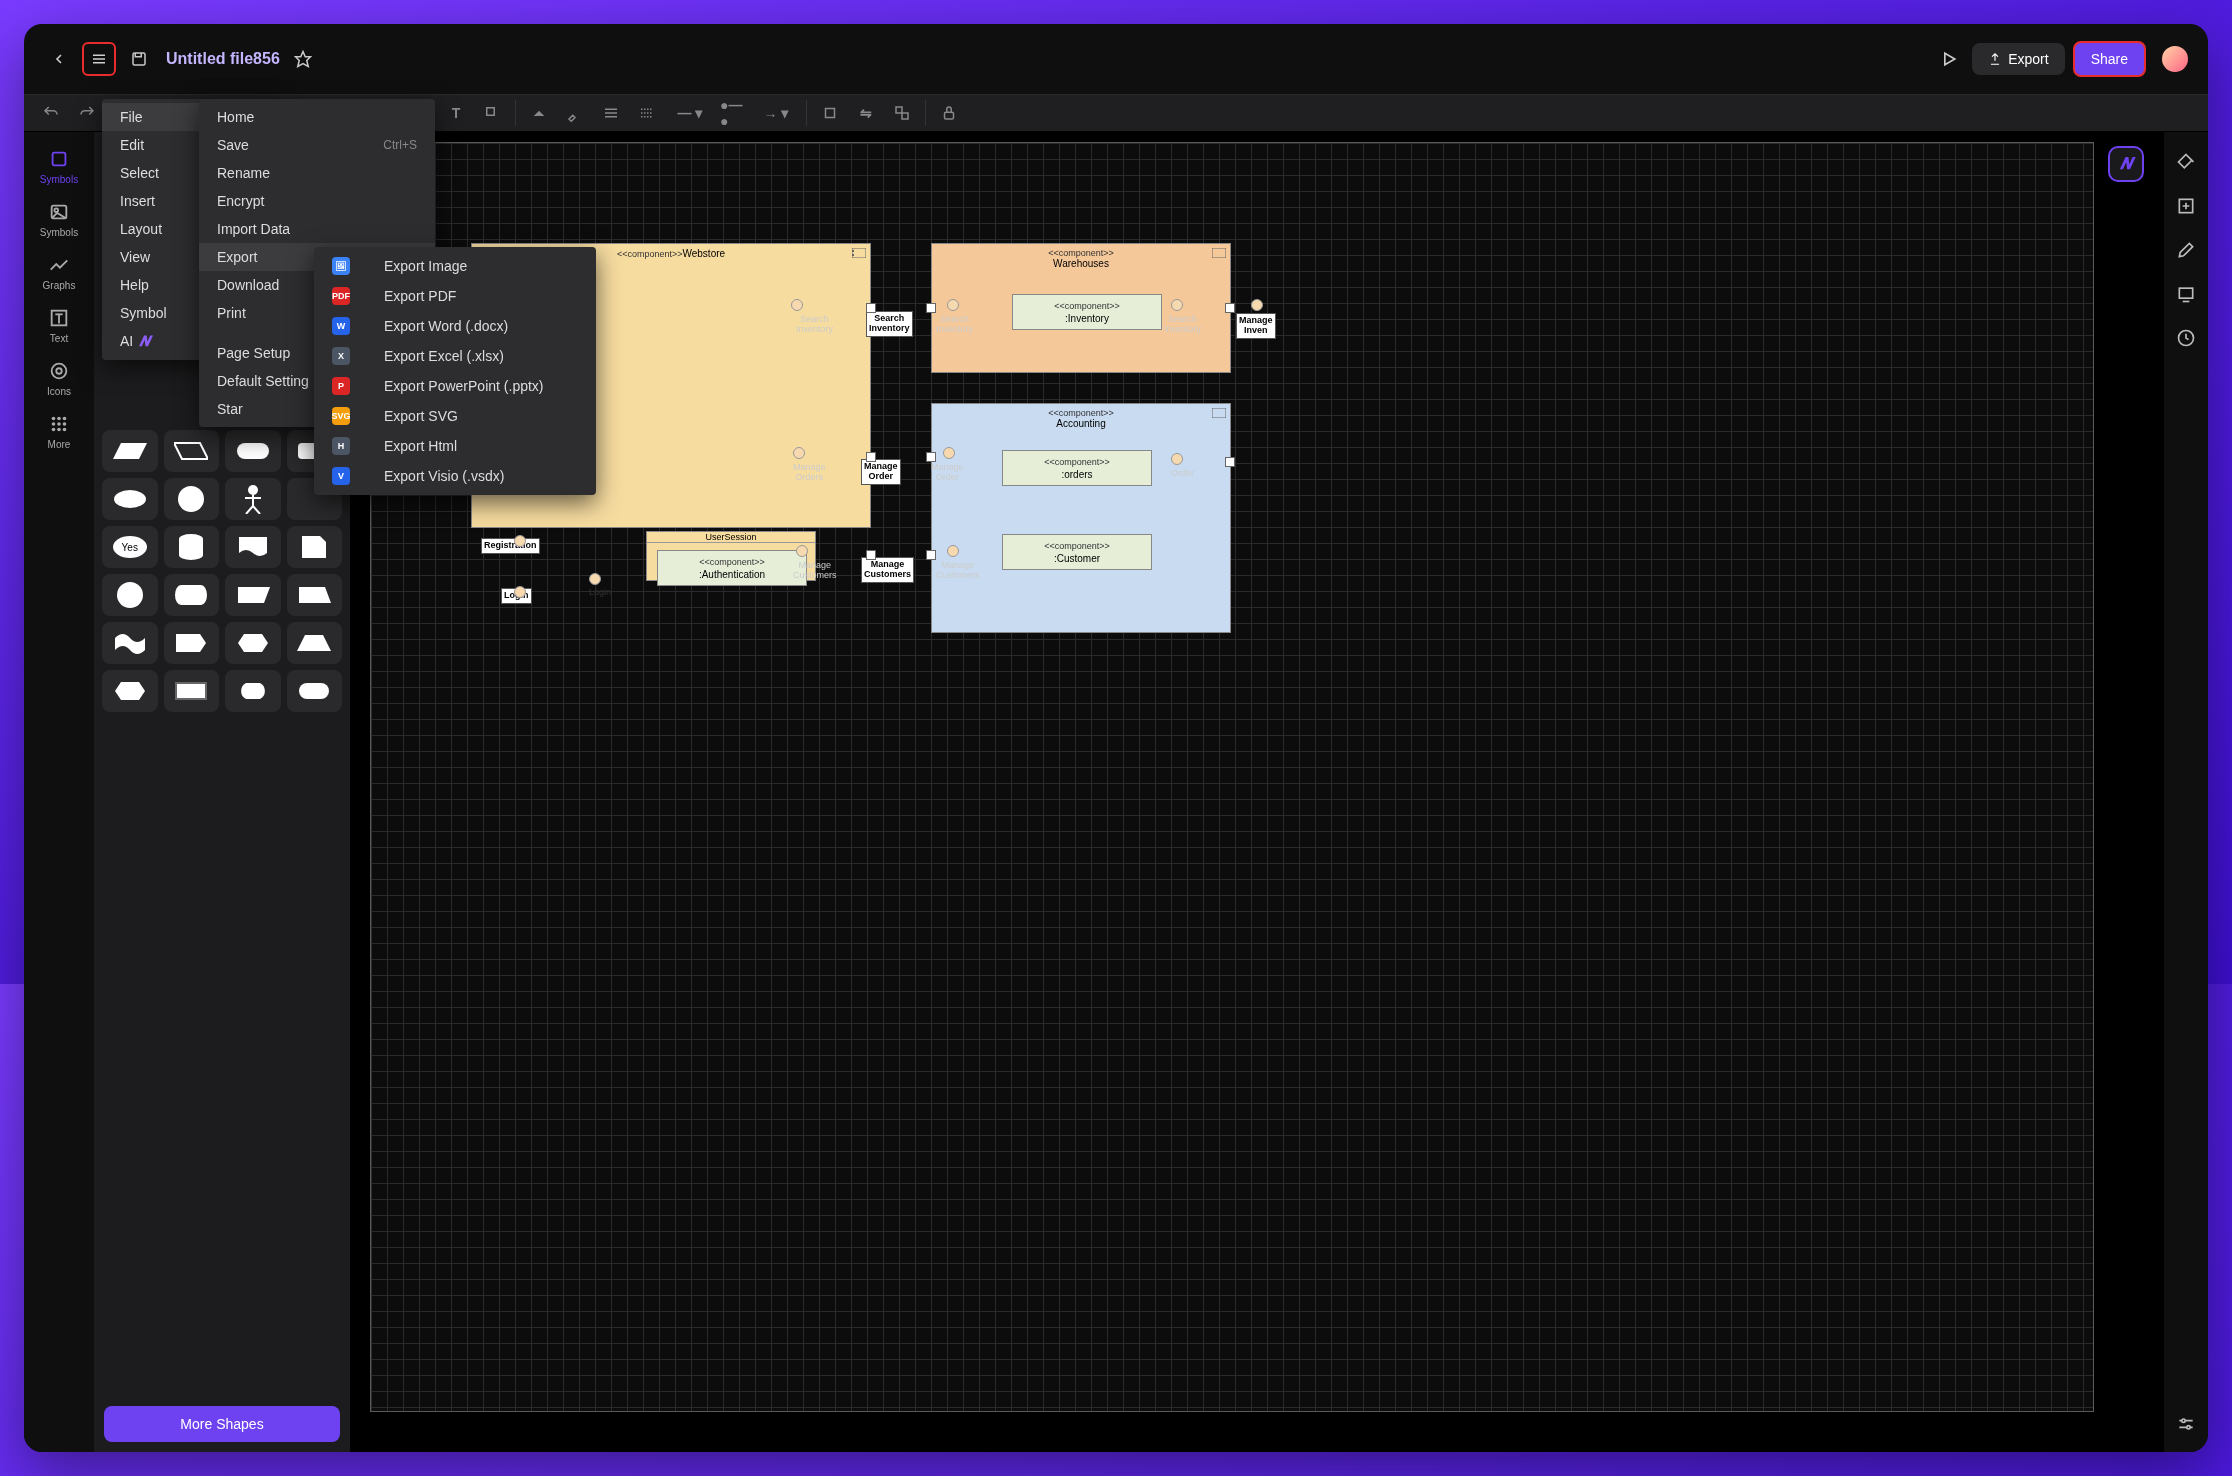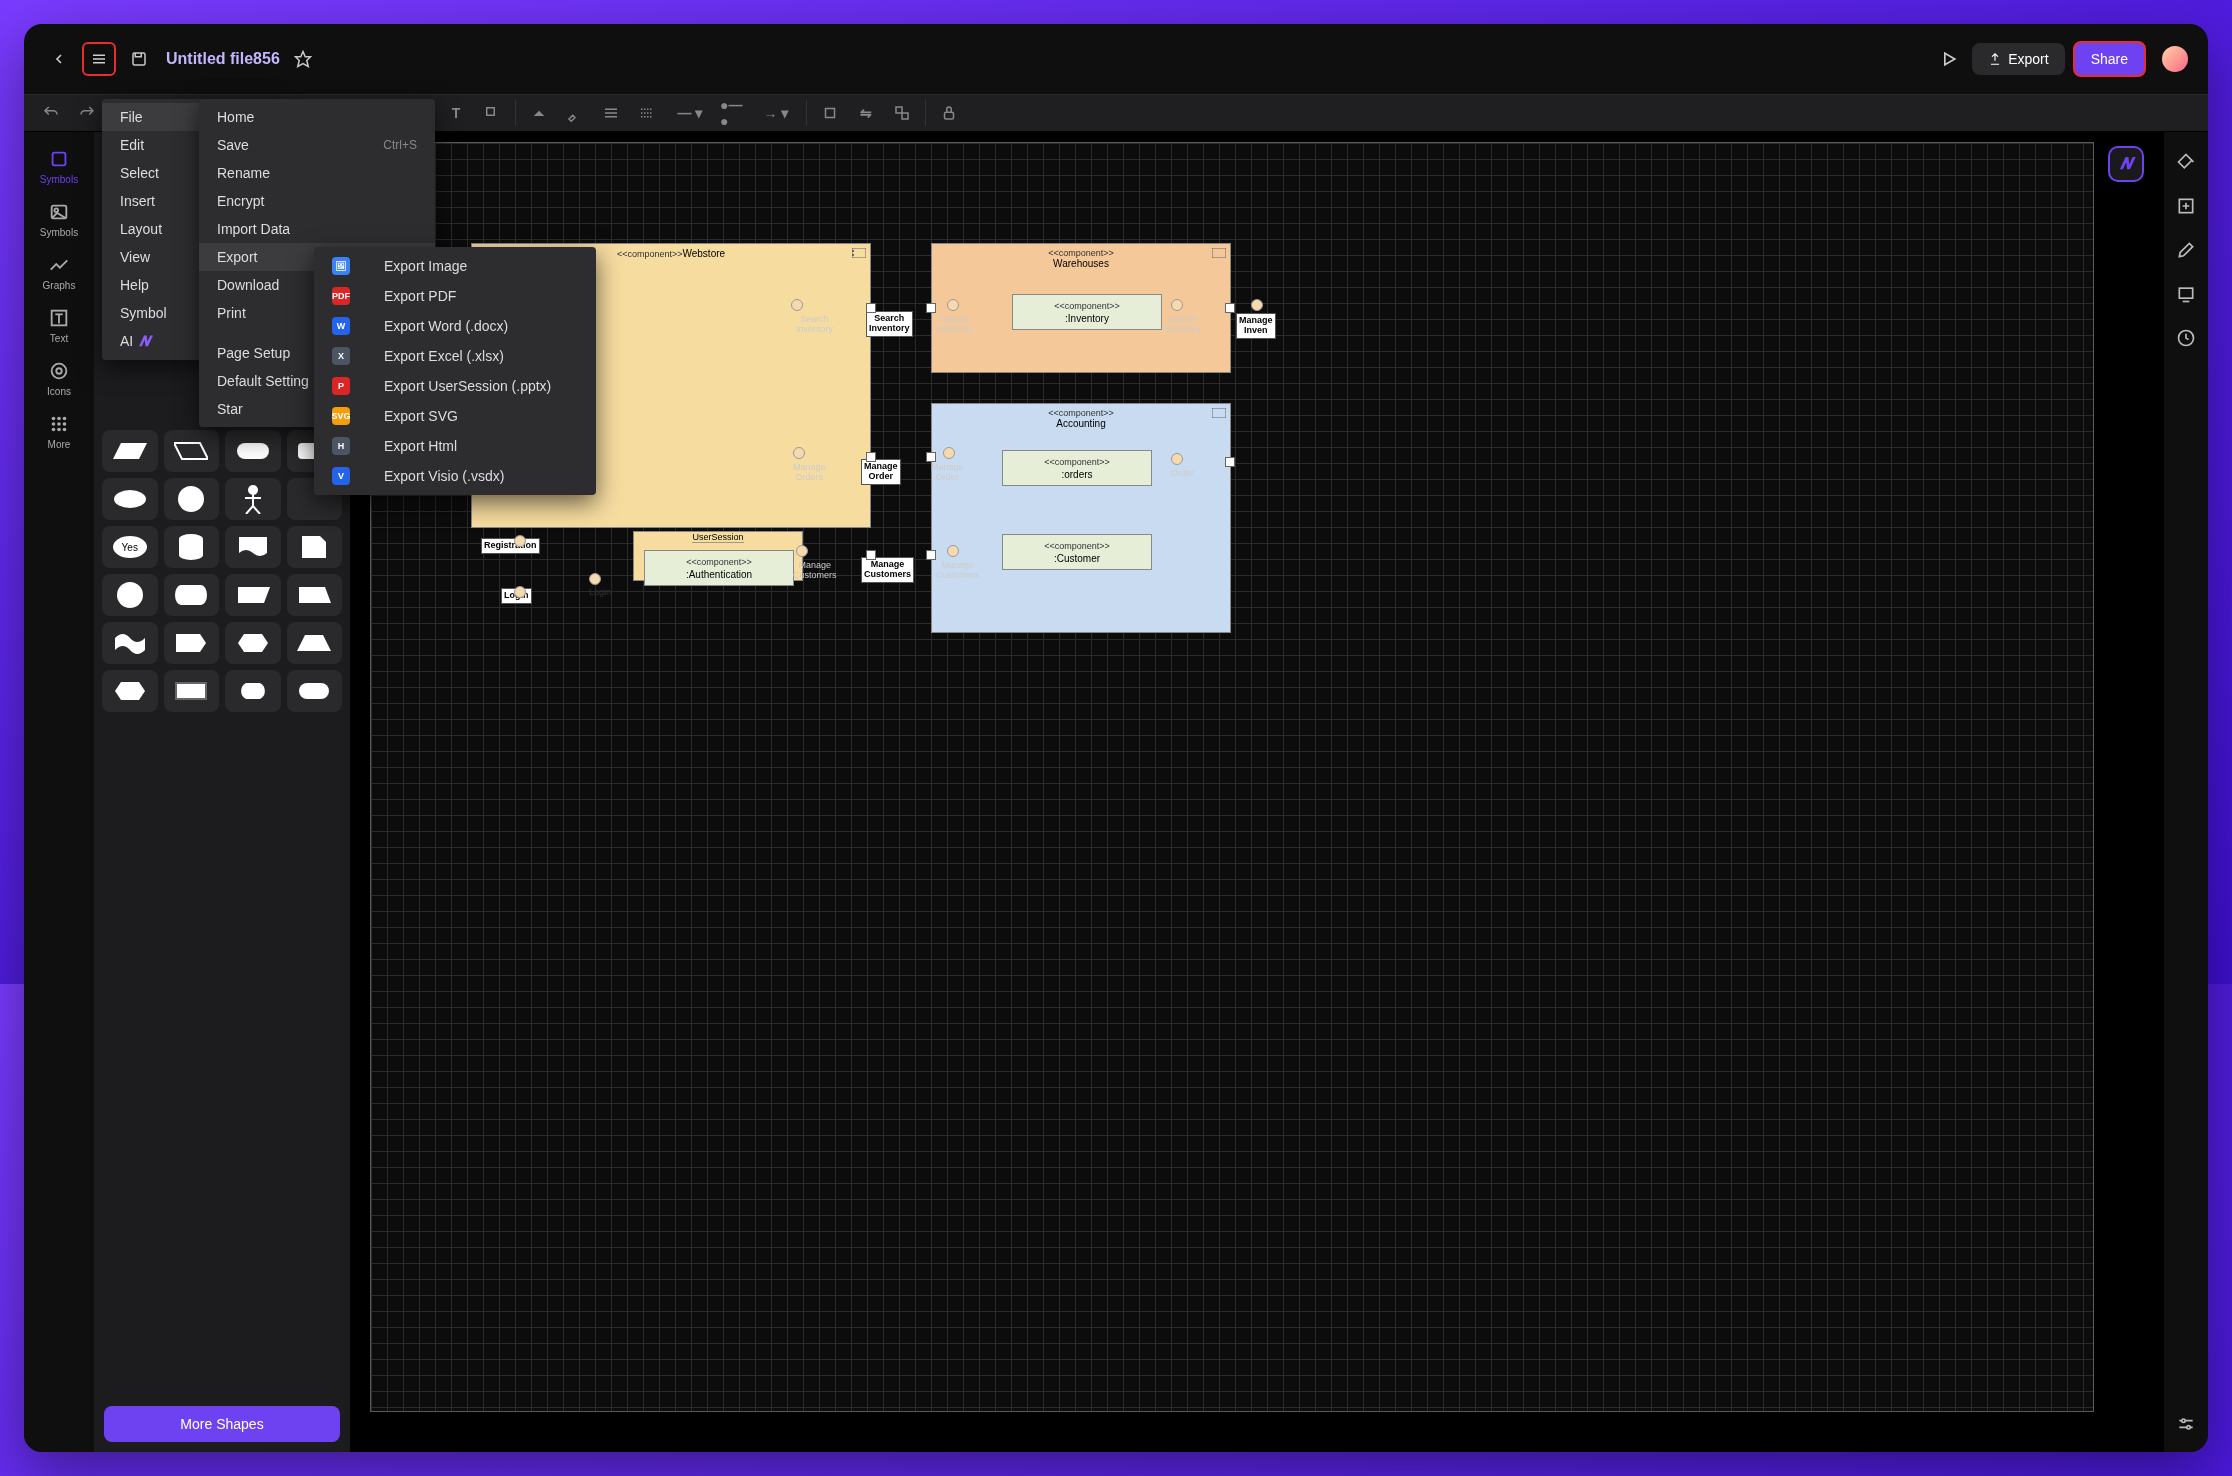--- a/index.html
+++ b/index.html
@@ -465,21 +465,21 @@
           <div class="comp" style="left:70px; top:46px; width:150px; height:36px; background:#e6eed8;">
             <div class="stereo">&lt;&lt;component&gt;&gt;</div>
             <div>:orders</div>
           </div>
           <div class="comp" style="left:70px; top:130px; width:150px; height:36px; background:#e6eed8;">
             <div class="stereo">&lt;&lt;component&gt;&gt;</div>
             <div>:Customer</div>
           </div>
         </div>
 
-        <div class="comp" style="left:262px; top:388px; width:170px; height:50px; background:#f7dca0; justify-content:flex-start;align-items:center;">
+        <div class="comp" style="left:275px; top:388px; width:170px; height:50px; background:#f7dca0; justify-content:flex-start;">
           <div style="border-bottom:1px solid #999; font-size:9px;">UserSession</div>
           <div class="comp" style="left:10px; top:18px; width:150px; height:36px; background:#e6eed8;">
             <div class="stereo">&lt;&lt;component&gt;&gt;</div>
             <div>:Authentication</div>
           </div>
         </div>
 
         <div class="iface-label iface-bold" style="left:110px; top:395px;">Registration</div>
         <div class="iface-label iface-bold" style="left:130px; top:445px;">Login</div>
         <div class="iface-label" style="left:218px; top:445px; color:#333;">Login</div>
@@ -664,21 +664,21 @@
       <div class="mitem">
         <span class="m-icon" style="background: rgb(37, 99, 235);">W</span>
         <span>Export Word (.docx)</span>
       </div>
       <div class="mitem">
         <span class="m-icon" style="background: rgb(75, 85, 99);">X</span>
         <span>Export Excel (.xlsx)</span>
       </div>
       <div class="mitem">
         <span class="m-icon" style="background: rgb(220, 38, 38);">P</span>
-        <span>Export UserSession (.pptx)</span>
+        <span>Export PowerPoint (.pptx)</span>
       </div>
       <div class="mitem">
         <span class="m-icon" style="background: rgb(245, 158, 11);">SVG</span>
         <span>Export SVG</span>
       </div>
       <div class="mitem">
         <span class="m-icon" style="background: rgb(75, 85, 99);">H</span>
         <span>Export Html</span>
       </div>
       <div class="mitem">

